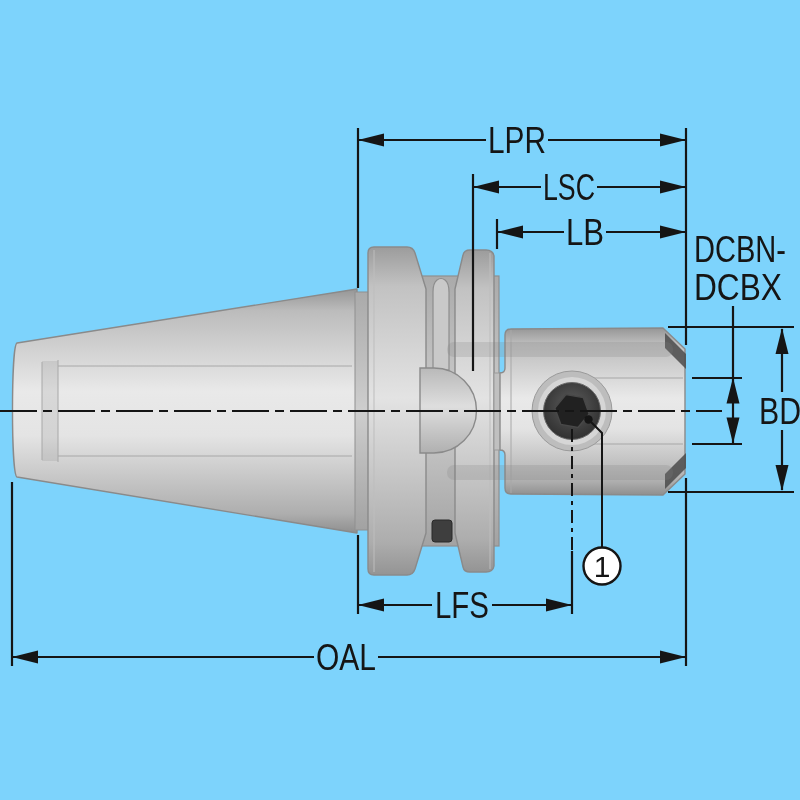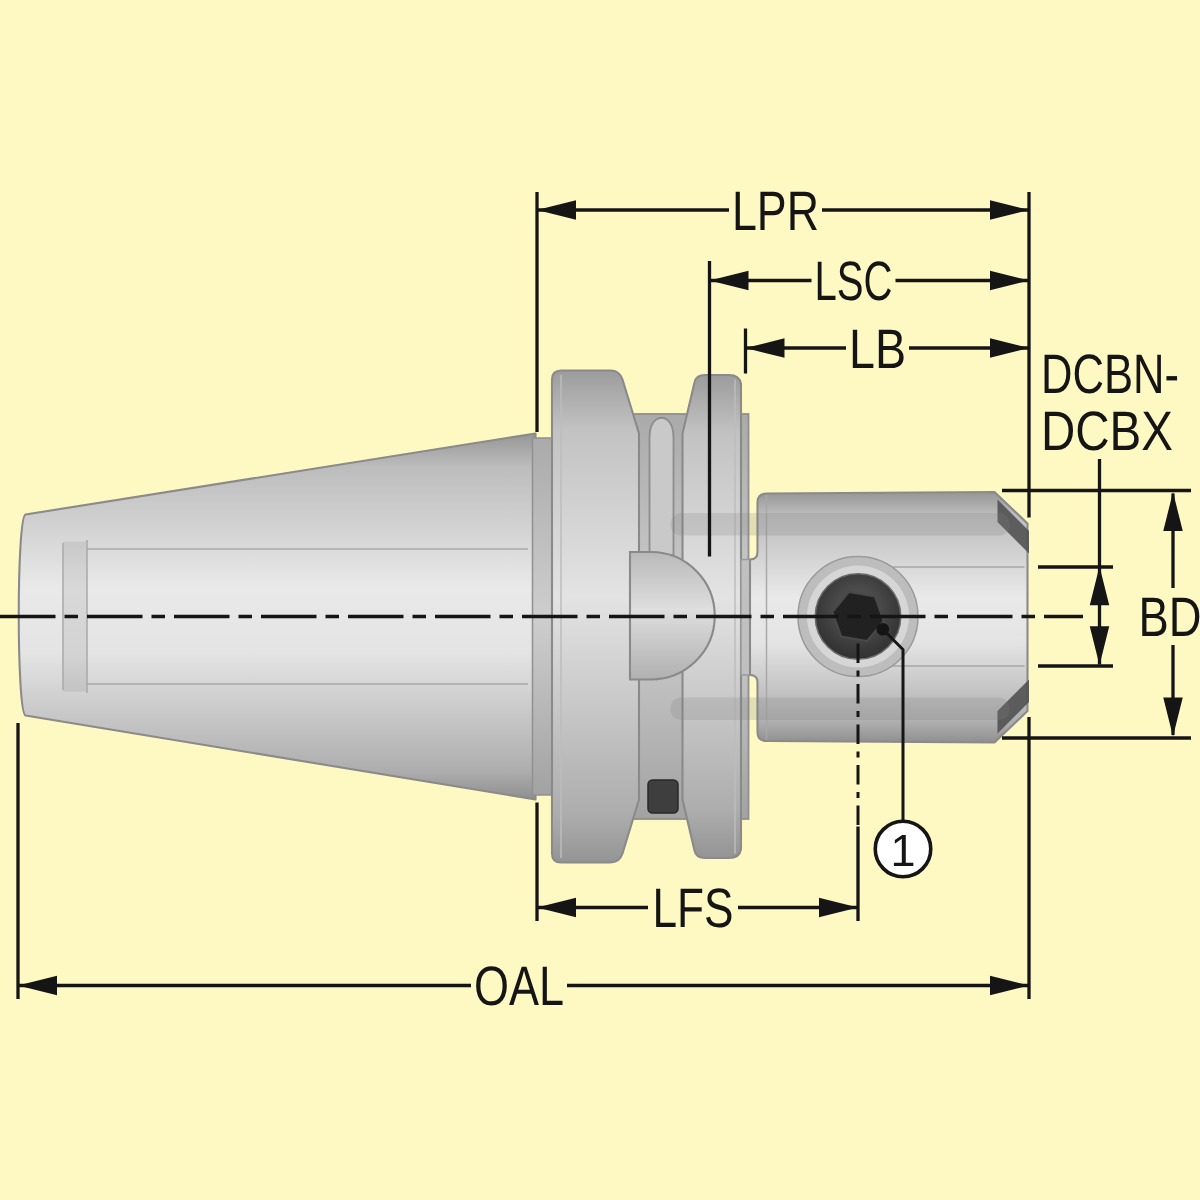--- a/index.html
+++ b/index.html
@@ -1,16 +1,16 @@
 <!DOCTYPE html>
 <html><head>
 <meta charset="utf-8">
 <style>
   html, body { margin: 0; padding: 0; background: #ffffff; }
-  .stage { width: 800px; height: 800px; position: relative; background: #fef9c3; overflow: hidden; }
+  .stage { width: 800px; height: 800px; position: relative; background: #7dd3fc; overflow: hidden; }
   svg { display: block; }
   text {
     font-family: "Liberation Sans", "DejaVu Sans", sans-serif;
     fill: #151515;
   }
   .dim-label { font-size: 37px; }
   .balloon-label { font-size: 30px; }
   .blk { stroke: #151515; stroke-width: 2.2; fill: none; }
   .edge { stroke: #8a8a8a; stroke-width: 1.4; }
   .fine { stroke: #a8a8a8; stroke-width: 1; fill: none; }

